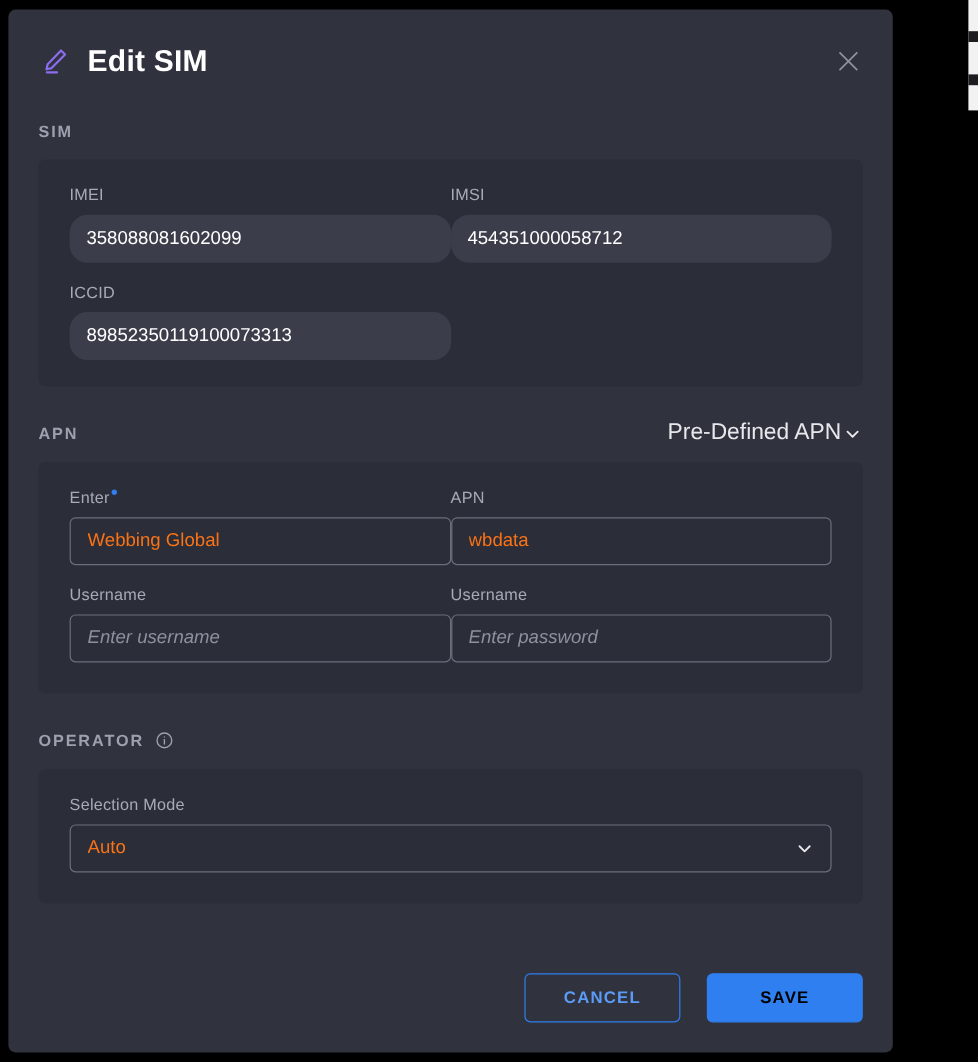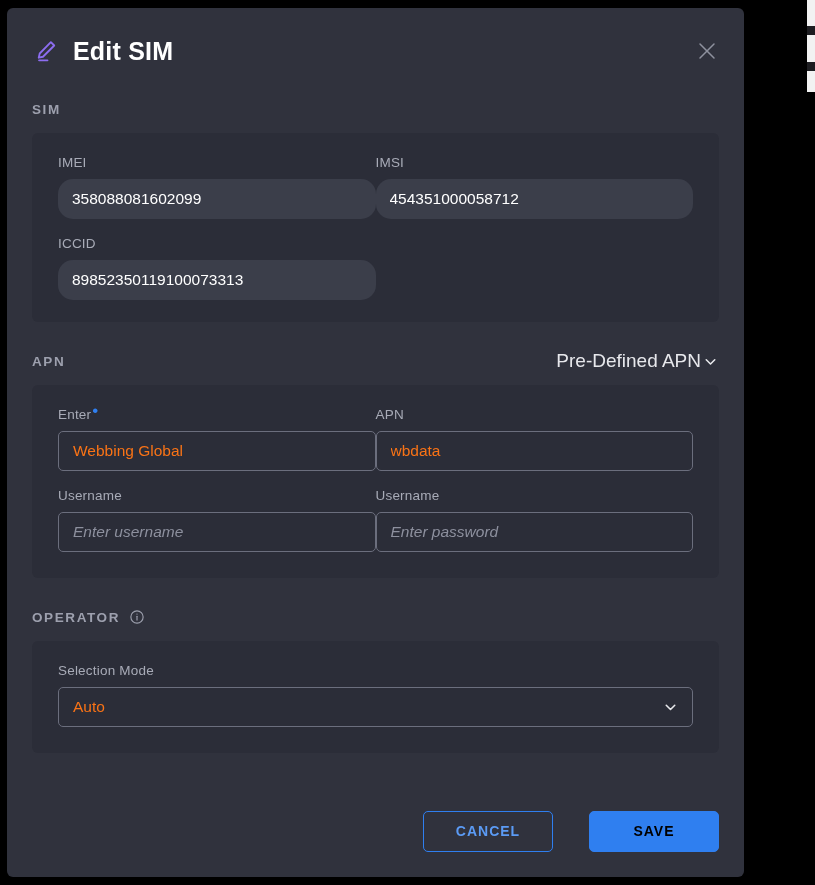--- a/index.html
+++ b/index.html
@@ -170,21 +170,21 @@
   
   .modal-footer {
     position: absolute;
     left: 0;
     right: 0;
     bottom: 0;
     height: 92px;
     display: flex;
     align-items: center;
     justify-content: flex-end;
-    gap: 36px;
+    gap: 22px;
     padding: 0 25px;
   }
   .btn {
     height: 41px;
     border-radius: 5px;
     font-size: 14px;
     font-weight: bold;
     letter-spacing: 1px;
     cursor: pointer;
     display: flex;

